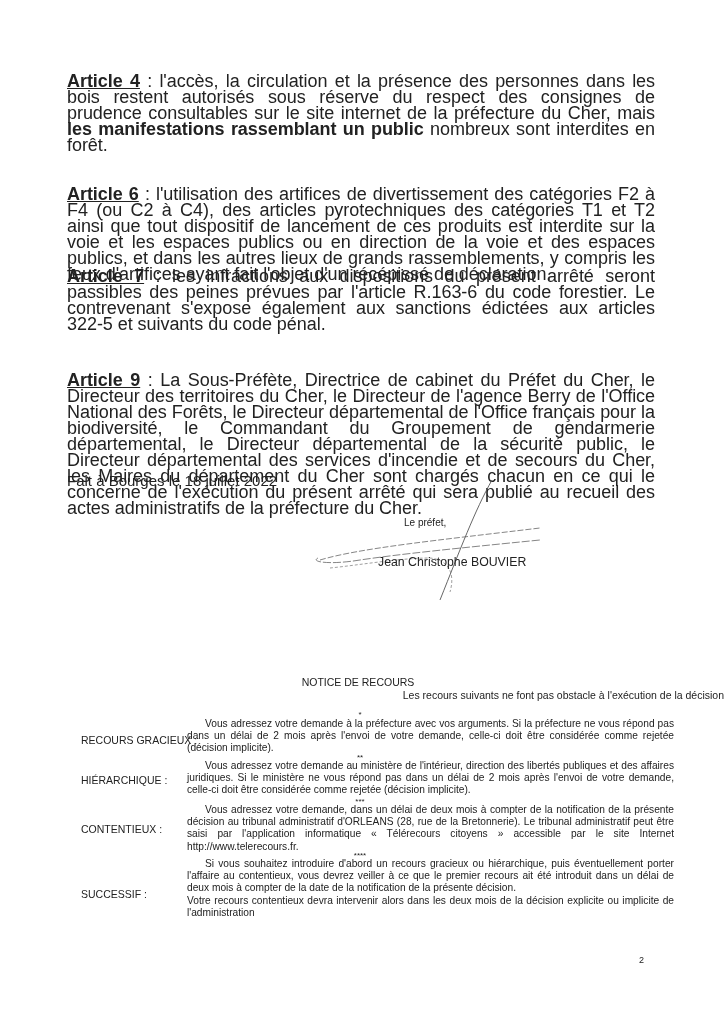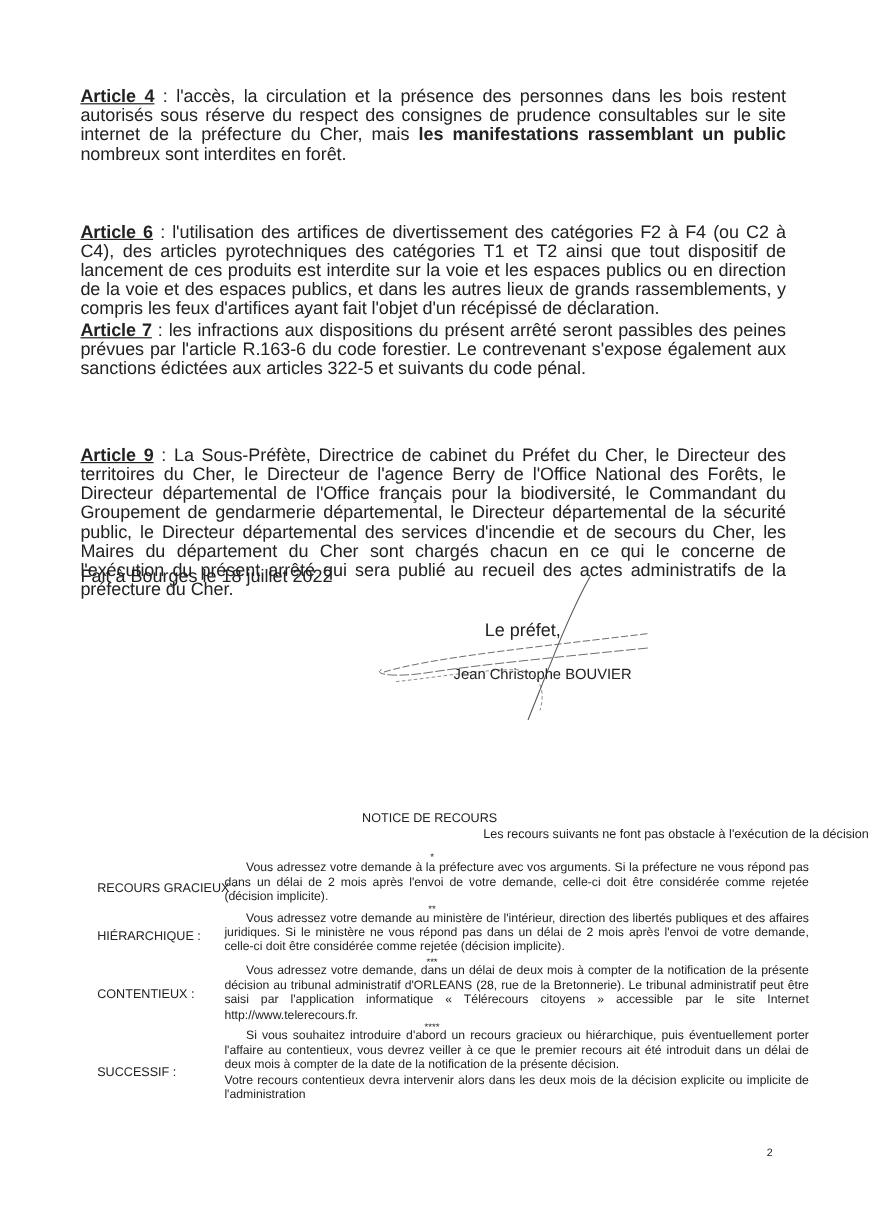--- a/index.html
+++ b/index.html
@@ -1,24 +1,24 @@
 <!DOCTYPE html>
 <html><head>
 <meta charset="utf-8">
 <style>
   html, body { margin: 0; padding: 0; background: #ffffff; }
   body { width: 724px; height: 1024px; position: relative; overflow: hidden;
          font-family: "Liberation Sans", sans-serif; color: #222; }
   .page { position: absolute; left: 0; top: 0; width: 724px; height: 1024px; }
-  .art { position: absolute; left: 67px; width: 588px; font-size: 15px; line-height: 16px;
+  .art { position: absolute; left: 67px; width: 588px; font-size: 18px; line-height: 16px;
          text-align: justify; letter-spacing: -0.05px; }
   .art .head { text-decoration: underline; font-weight: bold; }
   .art b { font-weight: bold; }
   .fait { position: absolute; left: 67px; top: 472px; font-size: 15px; }
-  .prefet { position: absolute; left: 404px; top: 517px; font-size: 15px; }
+  .prefet { position: absolute; left: 404px; top: 517px; font-size: 10px; }
   .signer { position: absolute; left: 378px; top: 555px; font-size: 12.3px; }
   .sig { position: absolute; left: 300px; top: 470px; width: 240px; height: 130px; }
   .notice-title { position: absolute; left: 0; width: 716px; top: 676px; text-align: center; font-size: 10.5px; }
   .notice-sub { position: absolute; left: 0; width: 724px; top: 689px; text-align: right; font-size: 10.5px; }
   .rlabel { position: absolute; left: 81px; font-size: 10.5px; }
   .rtext { position: absolute; left: 187px; width: 487px; font-size: 10.2px; line-height: 12.2px; text-align: justify; }
   .rtext .ind { display: inline-block; width: 18px; }
   .star { position: absolute; left: 350px; width: 20px; text-align: center; font-size: 8px; }
   .link { }
   .pgnum { position: absolute; left: 639px; top: 955px; font-size: 9px; }

